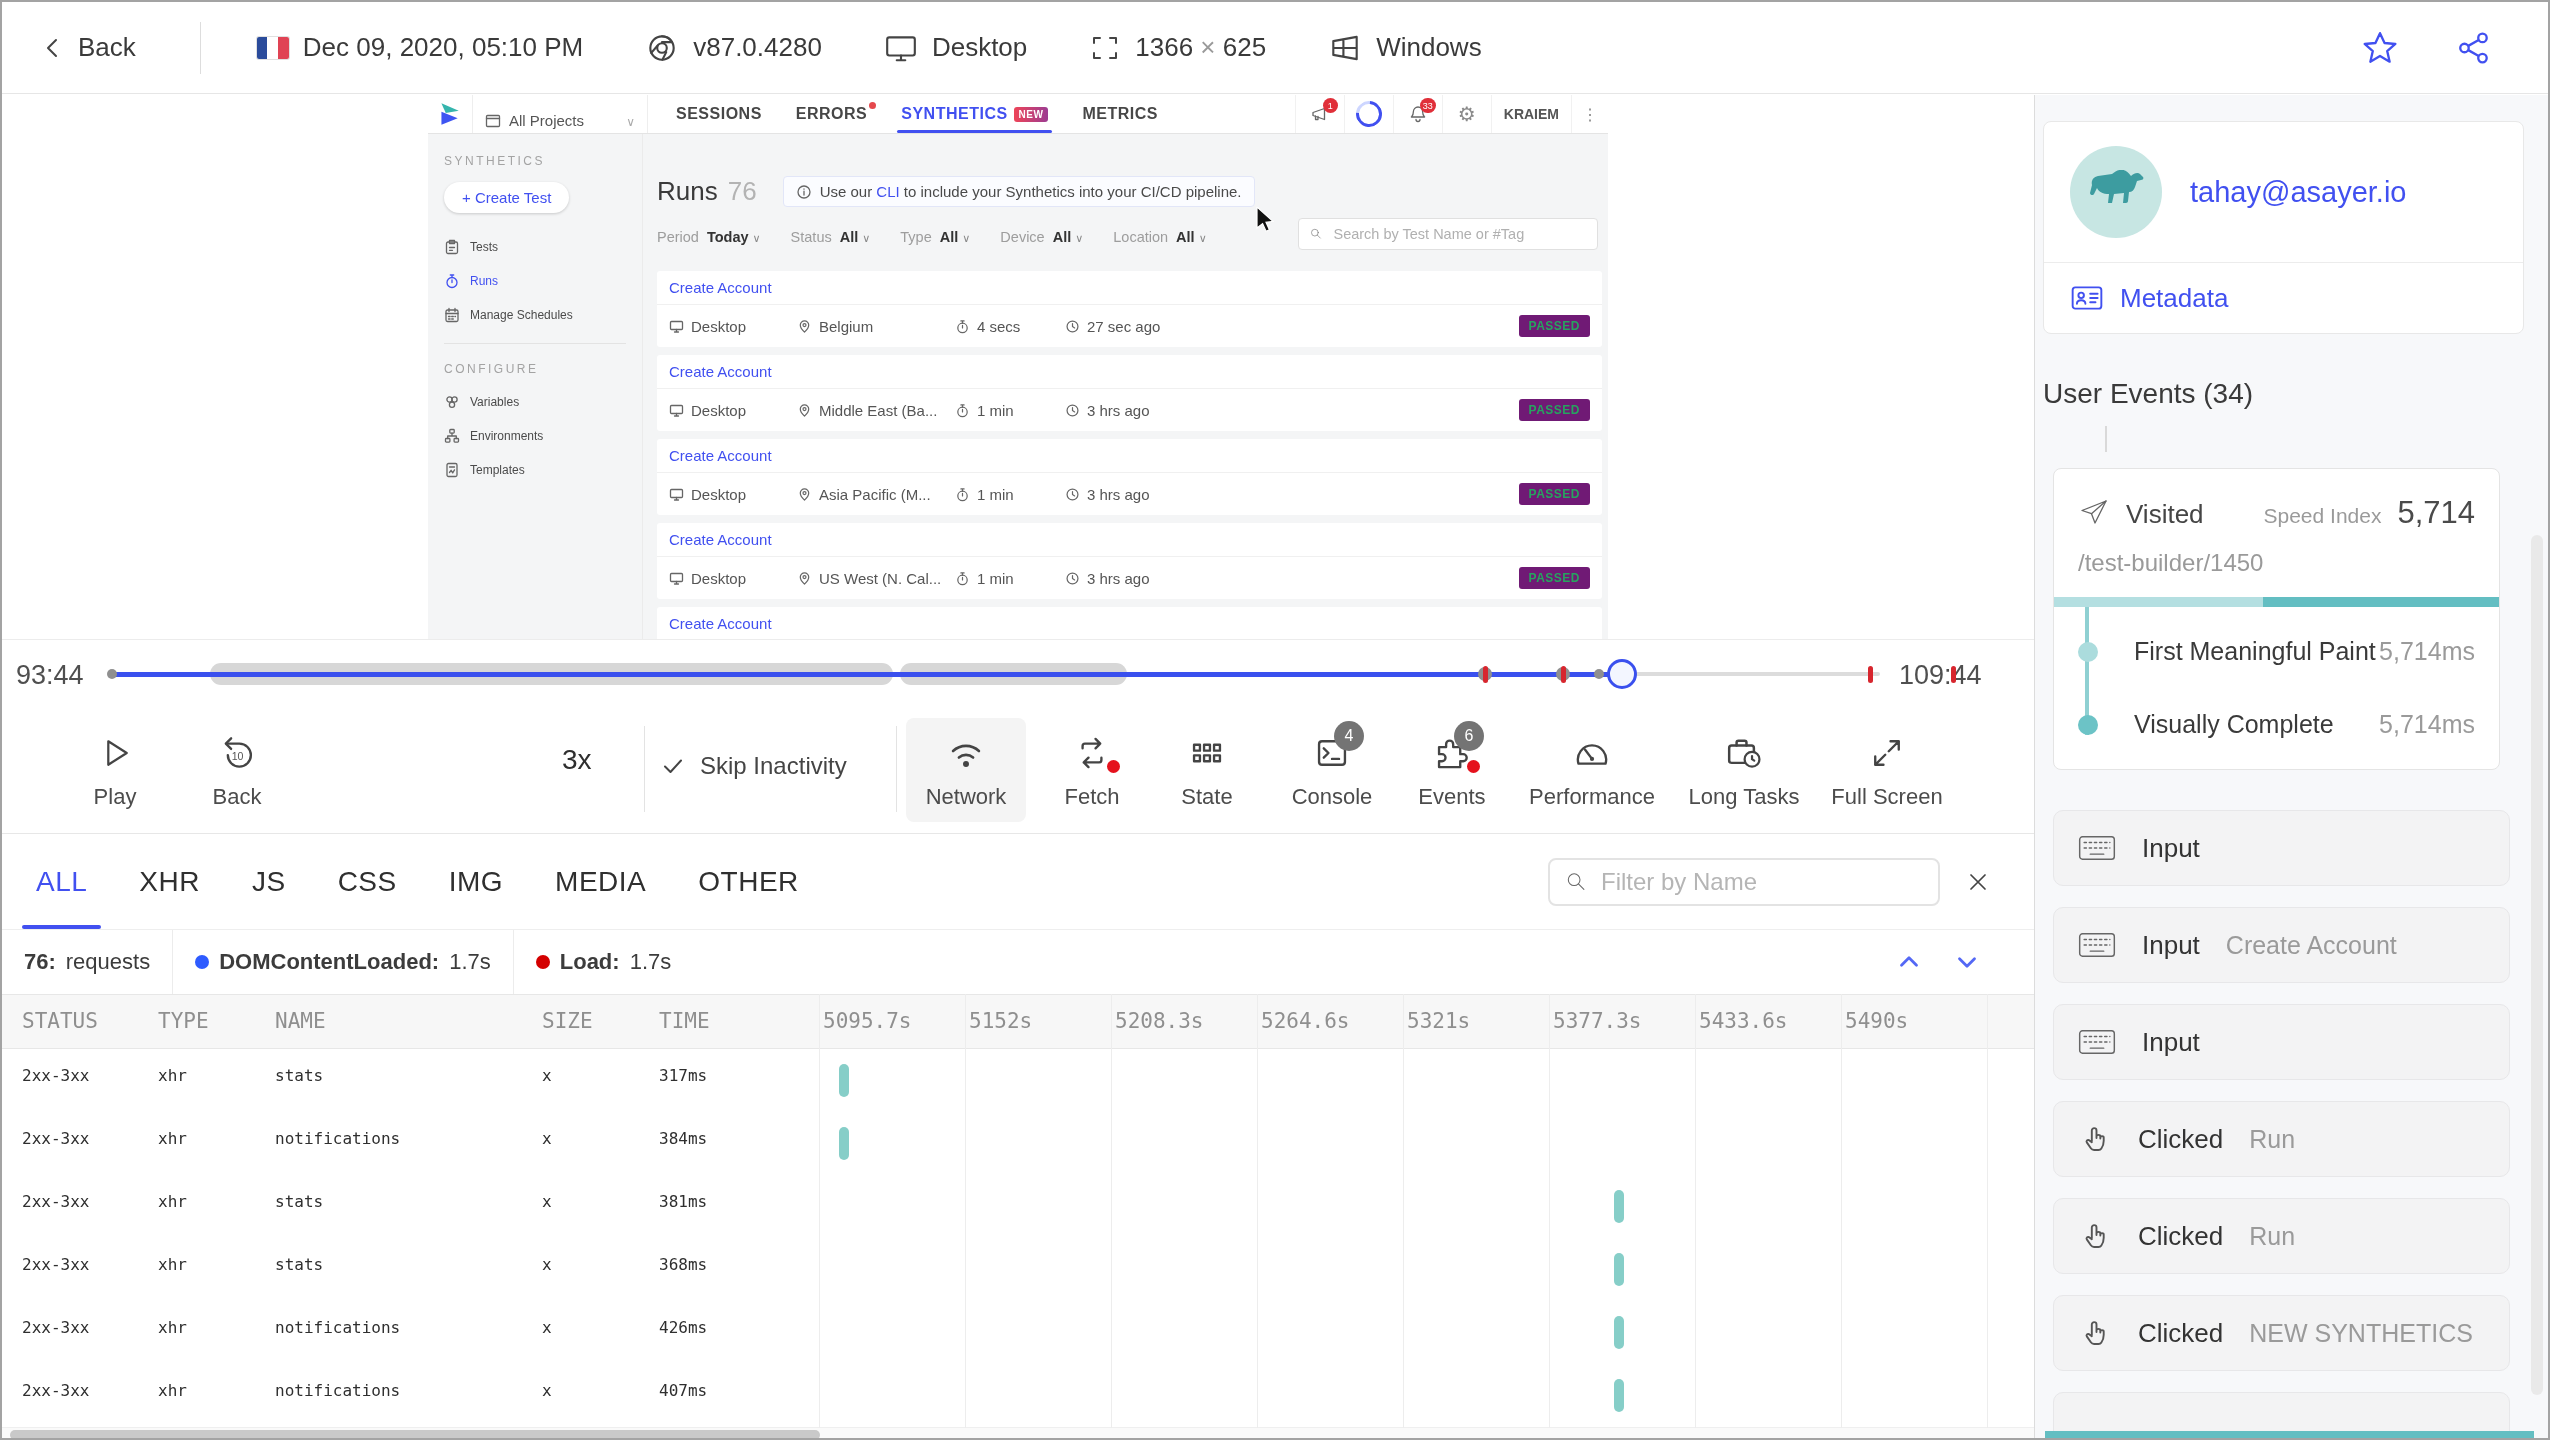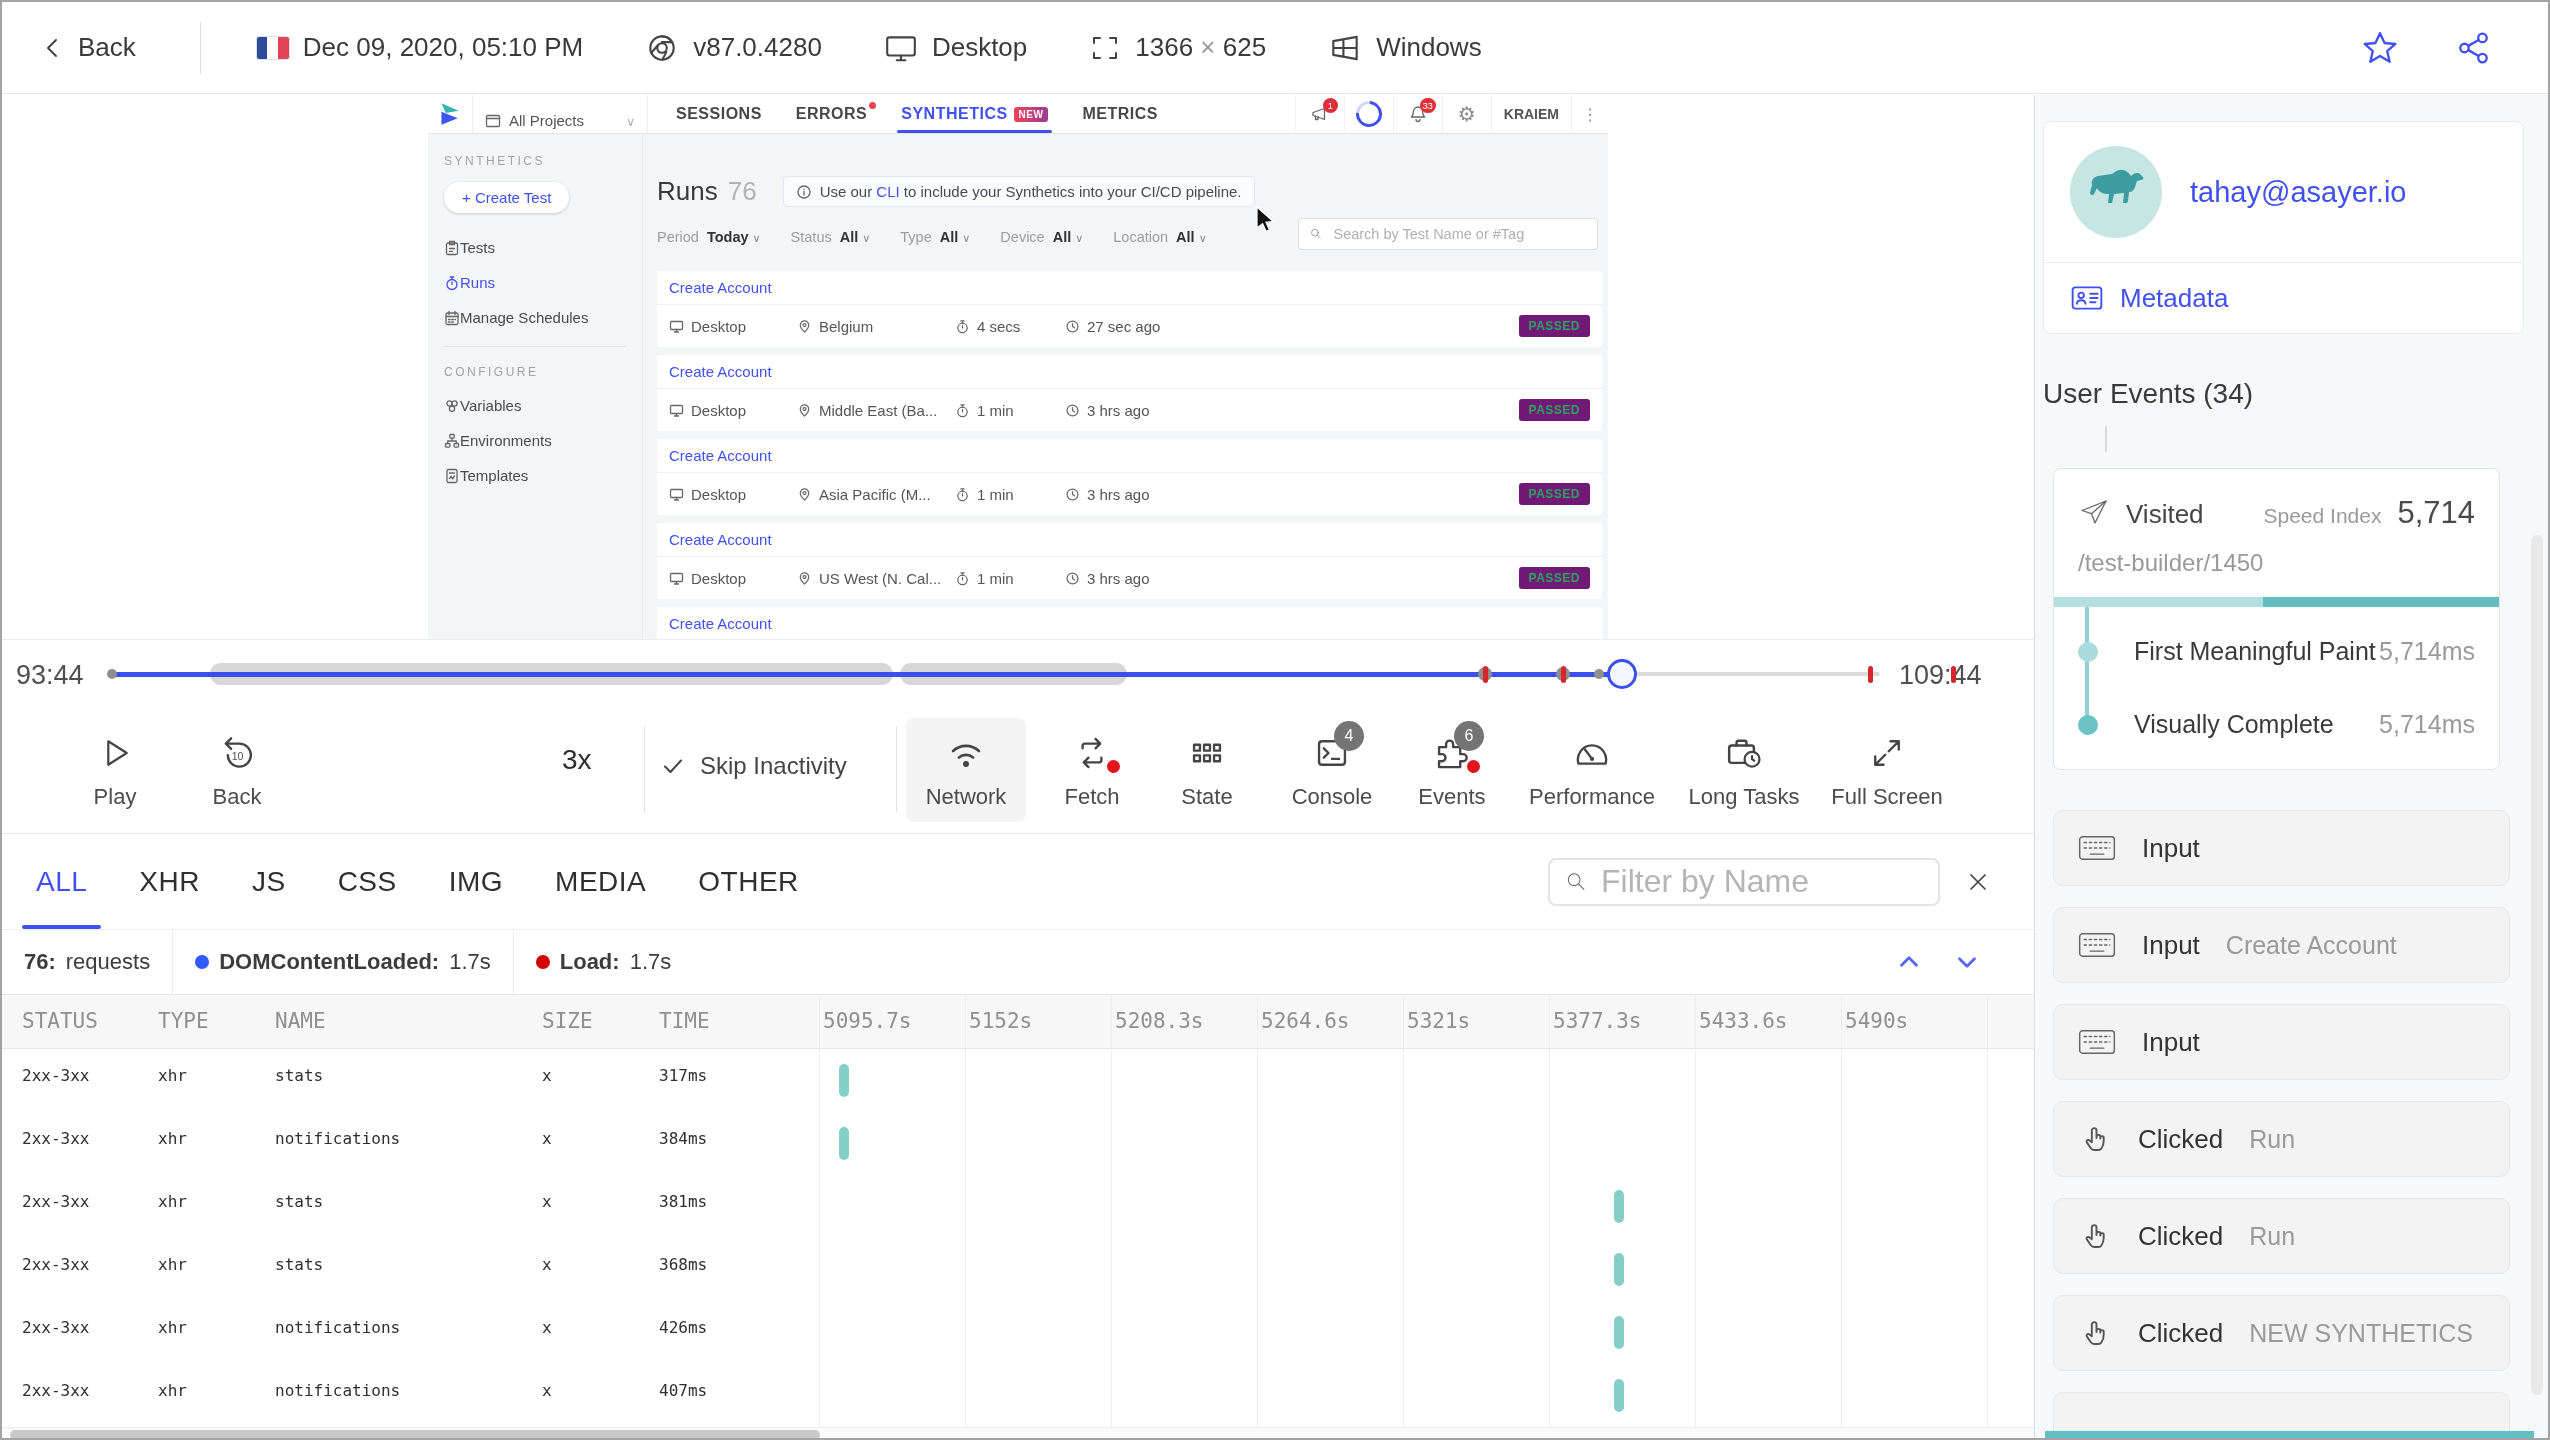--- a/index.html
+++ b/index.html
@@ -48,21 +48,21 @@
               font-size:9px;display:flex;align-items:center;justify-content:center;padding:0 3px;box-sizing:border-box;}
   .mini-spinner{width:20px;height:20px;border-radius:50%;border:3px solid #4150f0;border-top-color:#cdd6ff;transform:rotate(-40deg);}
   .mini-user{font-size:14px;font-weight:700;color:#555;padding:0 12px;display:flex;align-items:center;border-left:1px solid #f1f1f1;}
   .mini-kebab{color:#888;font-size:16px;display:flex;align-items:center;padding:0 10px;border-left:1px solid #f1f1f1;}
 
   .mini-body{display:flex;height:506px;}
   .mini-side{width:215px;box-sizing:border-box;border-right:1px solid #ebebeb;padding:20px 0 0 16px;}
   .mini-sec{font-size:12px;letter-spacing:2.5px;color:#a3a3a3;margin-bottom:14px;}
   .mini-create{display:inline-flex;align-items:center;gap:6px;background:#fff;border-radius:16px;padding:7px 18px;
                color:#4150f0;font-size:15px;box-shadow:0 1px 3px rgba(0,0,0,.18);margin-bottom:8px;cursor:pointer;}
-  .mini-item{display:flex;align-items:center;gap:0;margin-top:18px;font-size:15px;color:#4b4b4b;cursor:pointer;}
+  .mini-item{display:flex;align-items:center;gap:10px;margin-top:18px;font-size:12px;color:#4b4b4b;cursor:pointer;}
   .mini-item.active{color:#4150f0;}
   .mini-item.active svg *{stroke:#4150f0;}
   .mini-side-div{height:1px;background:#e3e3e3;margin:20px 16px 18px 0;}
 
   .mini-main{flex:1;position:relative;padding:0 6px 0 14px;box-sizing:border-box;}
   .mini-title-row{display:flex;align-items:center;margin-top:42px;}
   .mini-title{font-size:26px;color:#3a3a3a;}
   .mini-count{font-size:26px;color:#b3b3b3;margin-left:10px;}
   .mini-banner{margin-left:26px;display:flex;align-items:center;gap:8px;border:1px solid #e2e6f8;background:#fbfcff;
                border-radius:4px;padding:6px 12px;font-size:15px;color:#4a4a4a;}
@@ -114,21 +114,21 @@
 
   
   .network{border-top:1px solid #e7e7e7;background:#fff;}
   .net-tabs-row{height:95px;display:flex;align-items:center;padding-left:34px;position:relative;}
   .net-tab{font-size:28px;font-weight:500;letter-spacing:.5px;color:#2f2f2f;margin-right:52px;height:100%;
            display:flex;align-items:center;position:relative;cursor:pointer;}
   .net-tab.active{color:#4150f0;}
   .net-tab.active::after{content:'';position:absolute;left:-14px;right:-14px;bottom:0;height:4px;background:#4150f0;border-radius:2px;}
   .net-filter{margin-left:auto;width:392px;height:48px;border:2px solid #e3e3e3;border-radius:8px;display:flex;align-items:center;
               gap:10px;padding:0 14px;box-sizing:border-box;}
-  .net-filter input{border:none;outline:none;font-size:32px;color:#555;width:100%;font-family:inherit;background:transparent;}
+  .net-filter input{border:none;outline:none;font-size:24px;color:#555;width:100%;font-family:inherit;background:transparent;}
   .net-filter input::placeholder{color:#b5b5b5;}
   .net-close{margin:0 42px 0 24px;cursor:pointer;}
   .net-summary{height:64px;border-top:1px solid #eee;display:flex;align-items:center;font-size:22px;color:#3c3c3c;}
   .ns-item{display:flex;align-items:center;height:100%;padding:0 22px;gap:10px;}
   .ns-item.bordered{border-right:1px solid #ececec;}
   .ns-dot{width:14px;height:14px;border-radius:50%;}
   .ns-bold{font-weight:700;}
   .ns-arrows{margin-left:auto;display:flex;gap:28px;padding-right:52px;}
   .ns-arrows span{cursor:pointer;}
 

